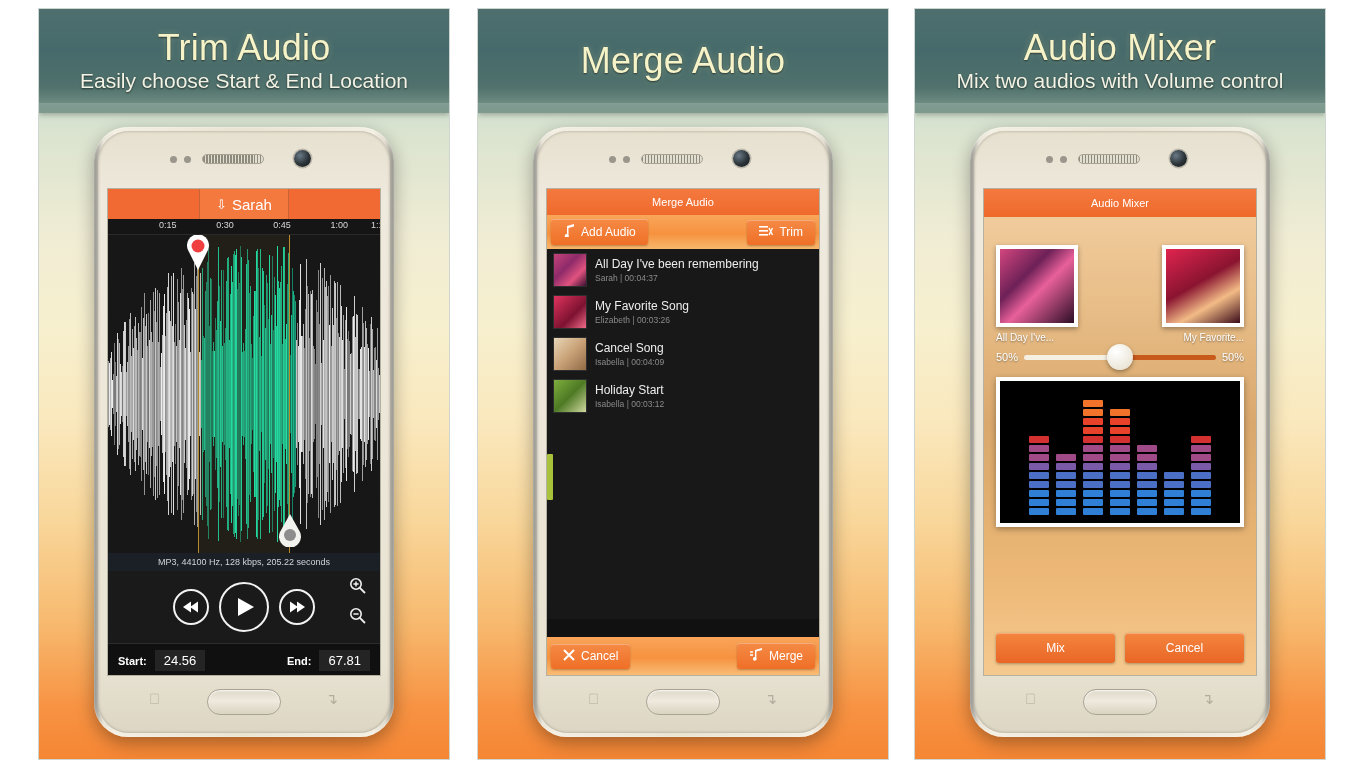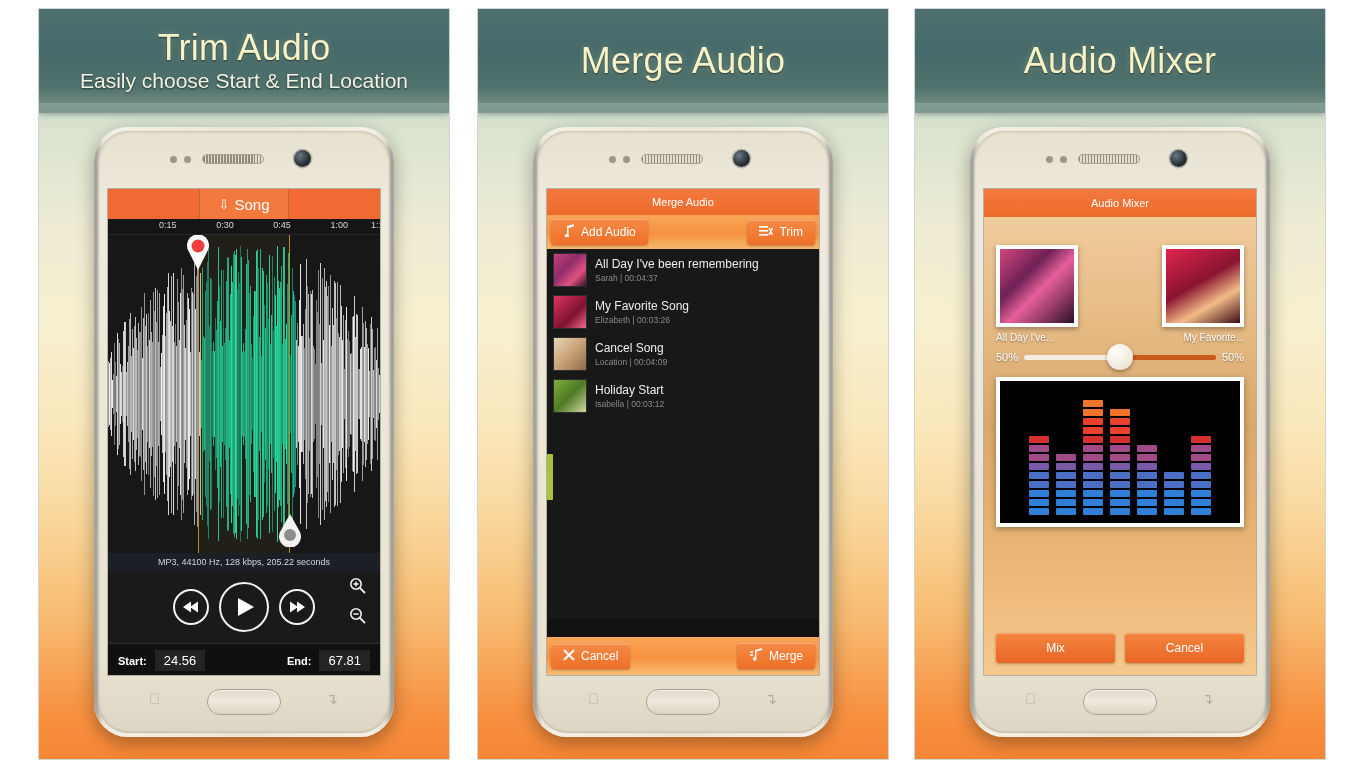--- a/index.html
+++ b/index.html
@@ -256,21 +256,21 @@
           <div class="sensor s2"></div>
           <div class="speaker"></div>
           <div class="camera"></div>
         </div>
 
         <div class="screen">
           <div class="trim-top">
             <div class="trim-seg"></div>
             <div class="trim-seg mid">
               <span class="trim-icon">⇩</span>
-              <span>Song</span>
+              <span>Sarah</span>
             </div>
             <div class="trim-seg"></div>
           </div>
 
           <div class="ruler" id="ruler-1">
               <span style="left: 22%;">0:15</span>
               <span style="left: 43%;">0:30</span>
               <span style="left: 64%;">0:45</span>
               <span style="left: 85%;">1:00</span>
               <span style="left: 99%;">1:1</span>
@@ -673,21 +673,21 @@
                 <div class="m-thumb" style="background: linear-gradient(135deg, rgb(224, 51, 95), rgb(125, 18, 48) 60%, rgb(240, 106, 138));"></div>
                 <div>
                   <div class="m-name">My Favorite Song</div>
                   <div class="m-sub">Elizabeth   |   00:03:26</div>
                 </div>
               </div>
               <div class="m-row">
                 <div class="m-thumb" style="background: linear-gradient(135deg, rgb(232, 214, 184), rgb(201, 162, 119) 50%, rgb(143, 106, 70));"></div>
                 <div>
                   <div class="m-name">Cancel Song</div>
-                  <div class="m-sub">Location   |   00:04:09</div>
+                  <div class="m-sub">Isabella   |   00:04:09</div>
                 </div>
               </div>
               <div class="m-row">
                 <div class="m-thumb" style="background: linear-gradient(135deg, rgb(127, 174, 62), rgb(78, 122, 36) 50%, rgb(207, 216, 160));"></div>
                 <div>
                   <div class="m-name">Holiday Start</div>
                   <div class="m-sub">Isabella   |   00:03:12</div>
                 </div>
               </div>
             </div>
@@ -718,20 +718,21 @@
           <div class="home-btn"></div>
           <span class="navkey back">↴</span>
         </div>
       </div>
     </div>
   </div>
 
   <div class="panel" id="panel-3">
     <div class="banner">
       <div class="banner-title">Audio Mixer</div>
+      <div class="banner-sub">Mix two audios with Volume control</div>
       <div class="banner-fade"></div>
     </div>
 
     <div class="phone">
       <div class="phone-inner">
         <div class="bezel-top">
           <div class="sensor s1"></div>
           <div class="sensor s2"></div>
           <div class="speaker"></div>
           <div class="camera"></div>

